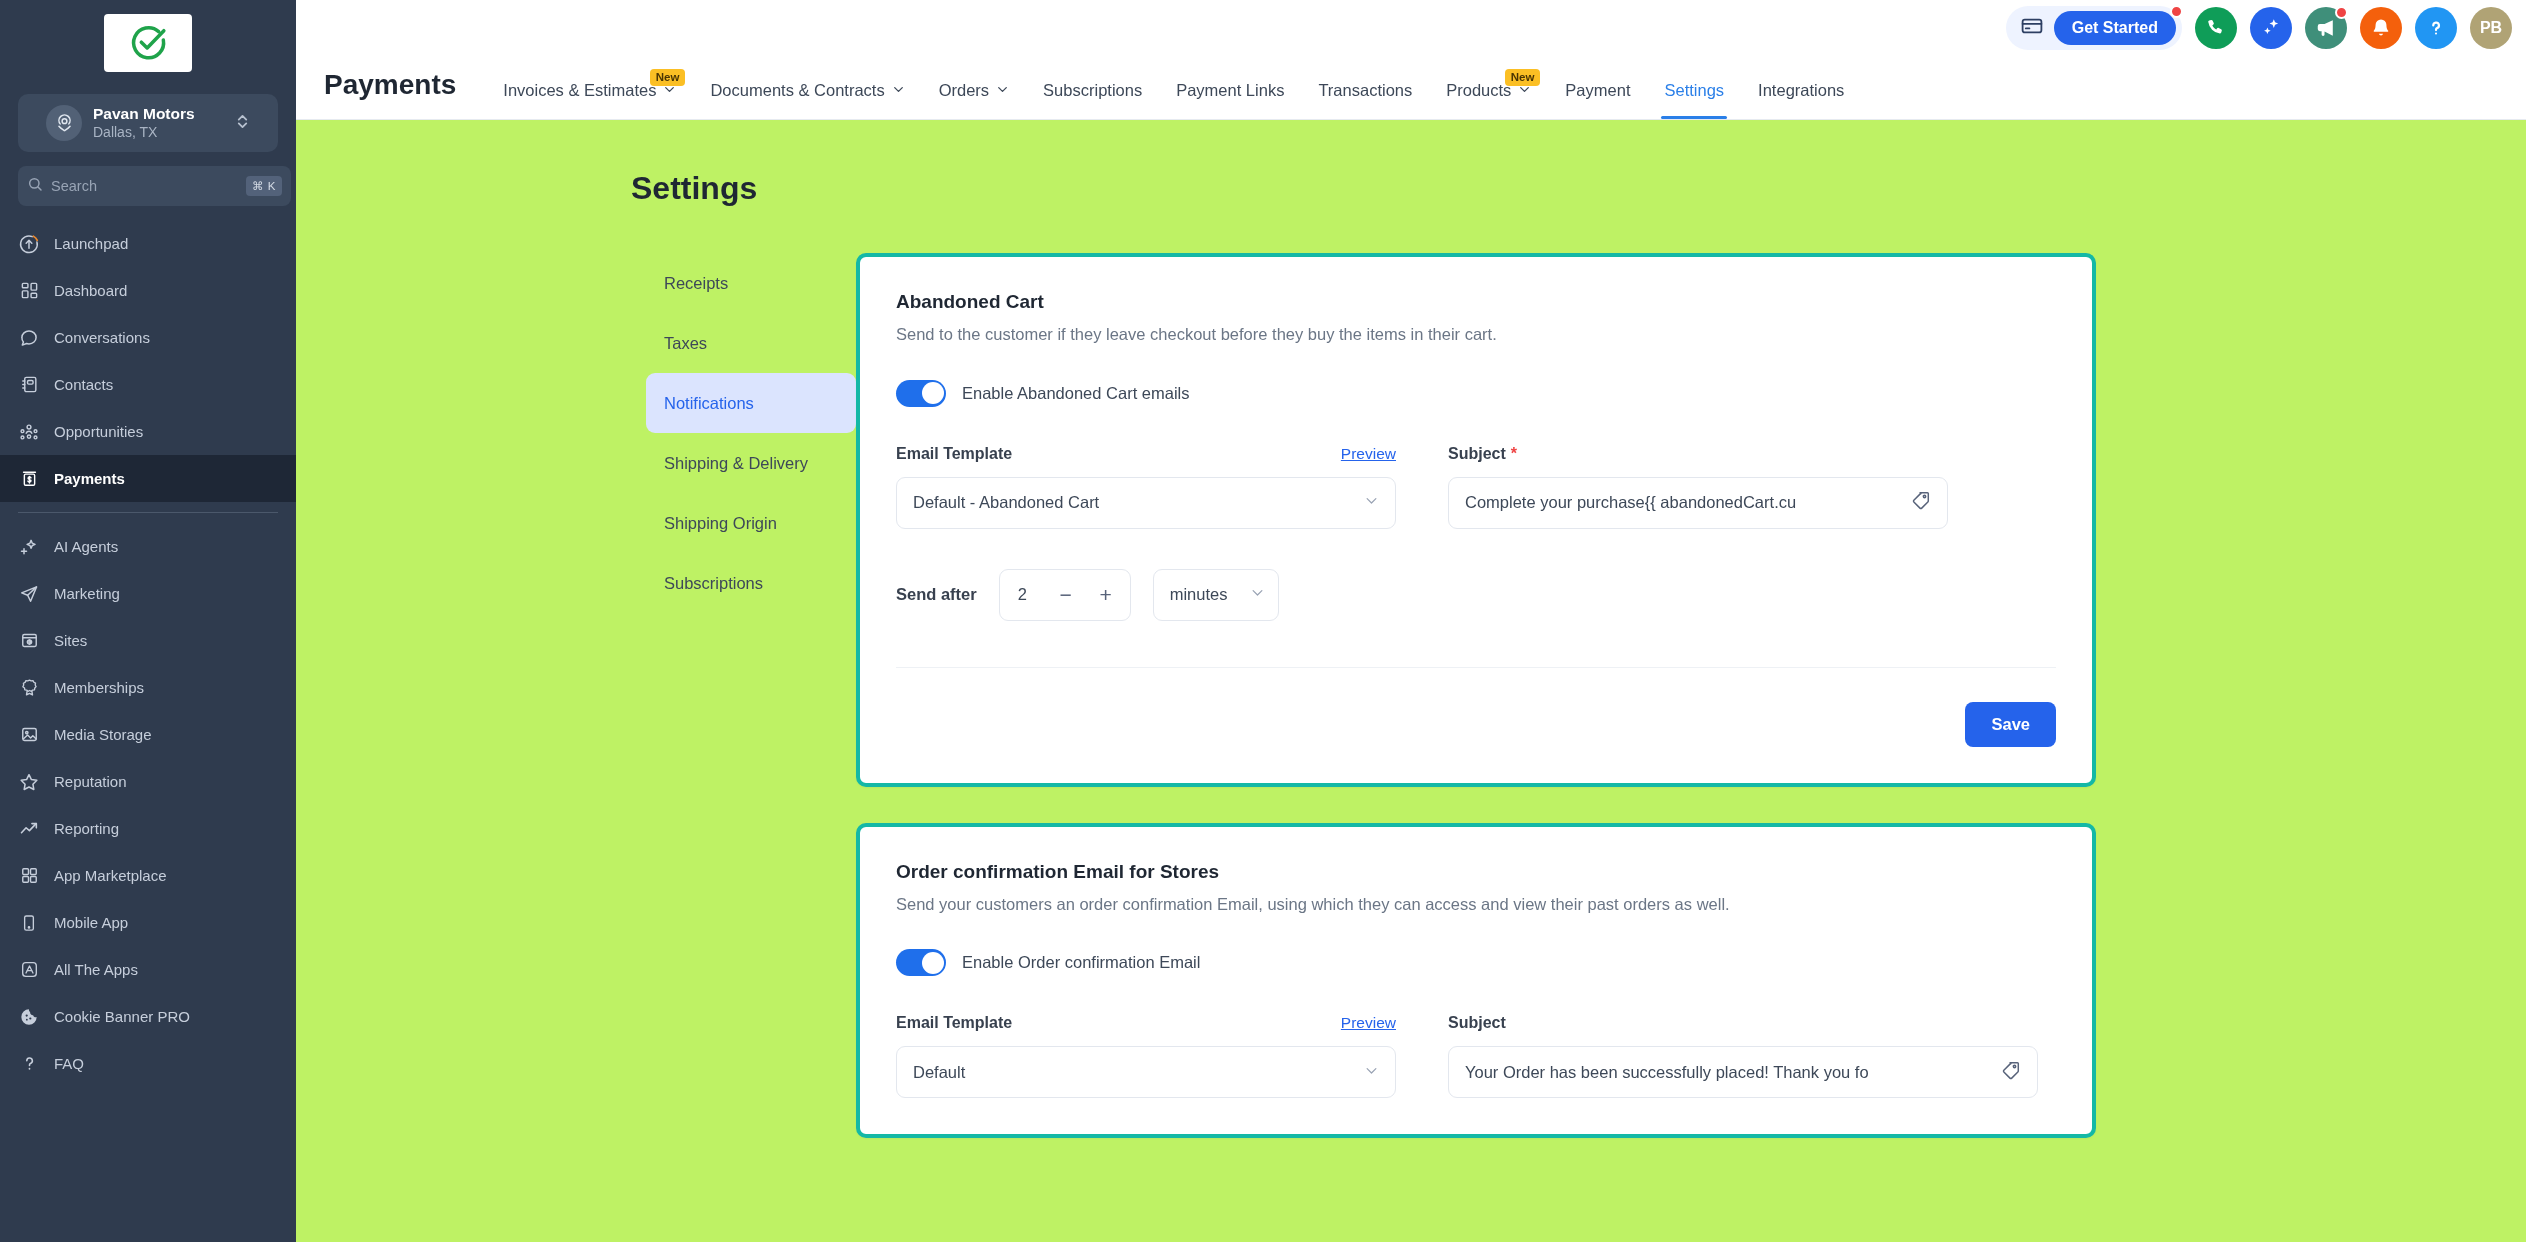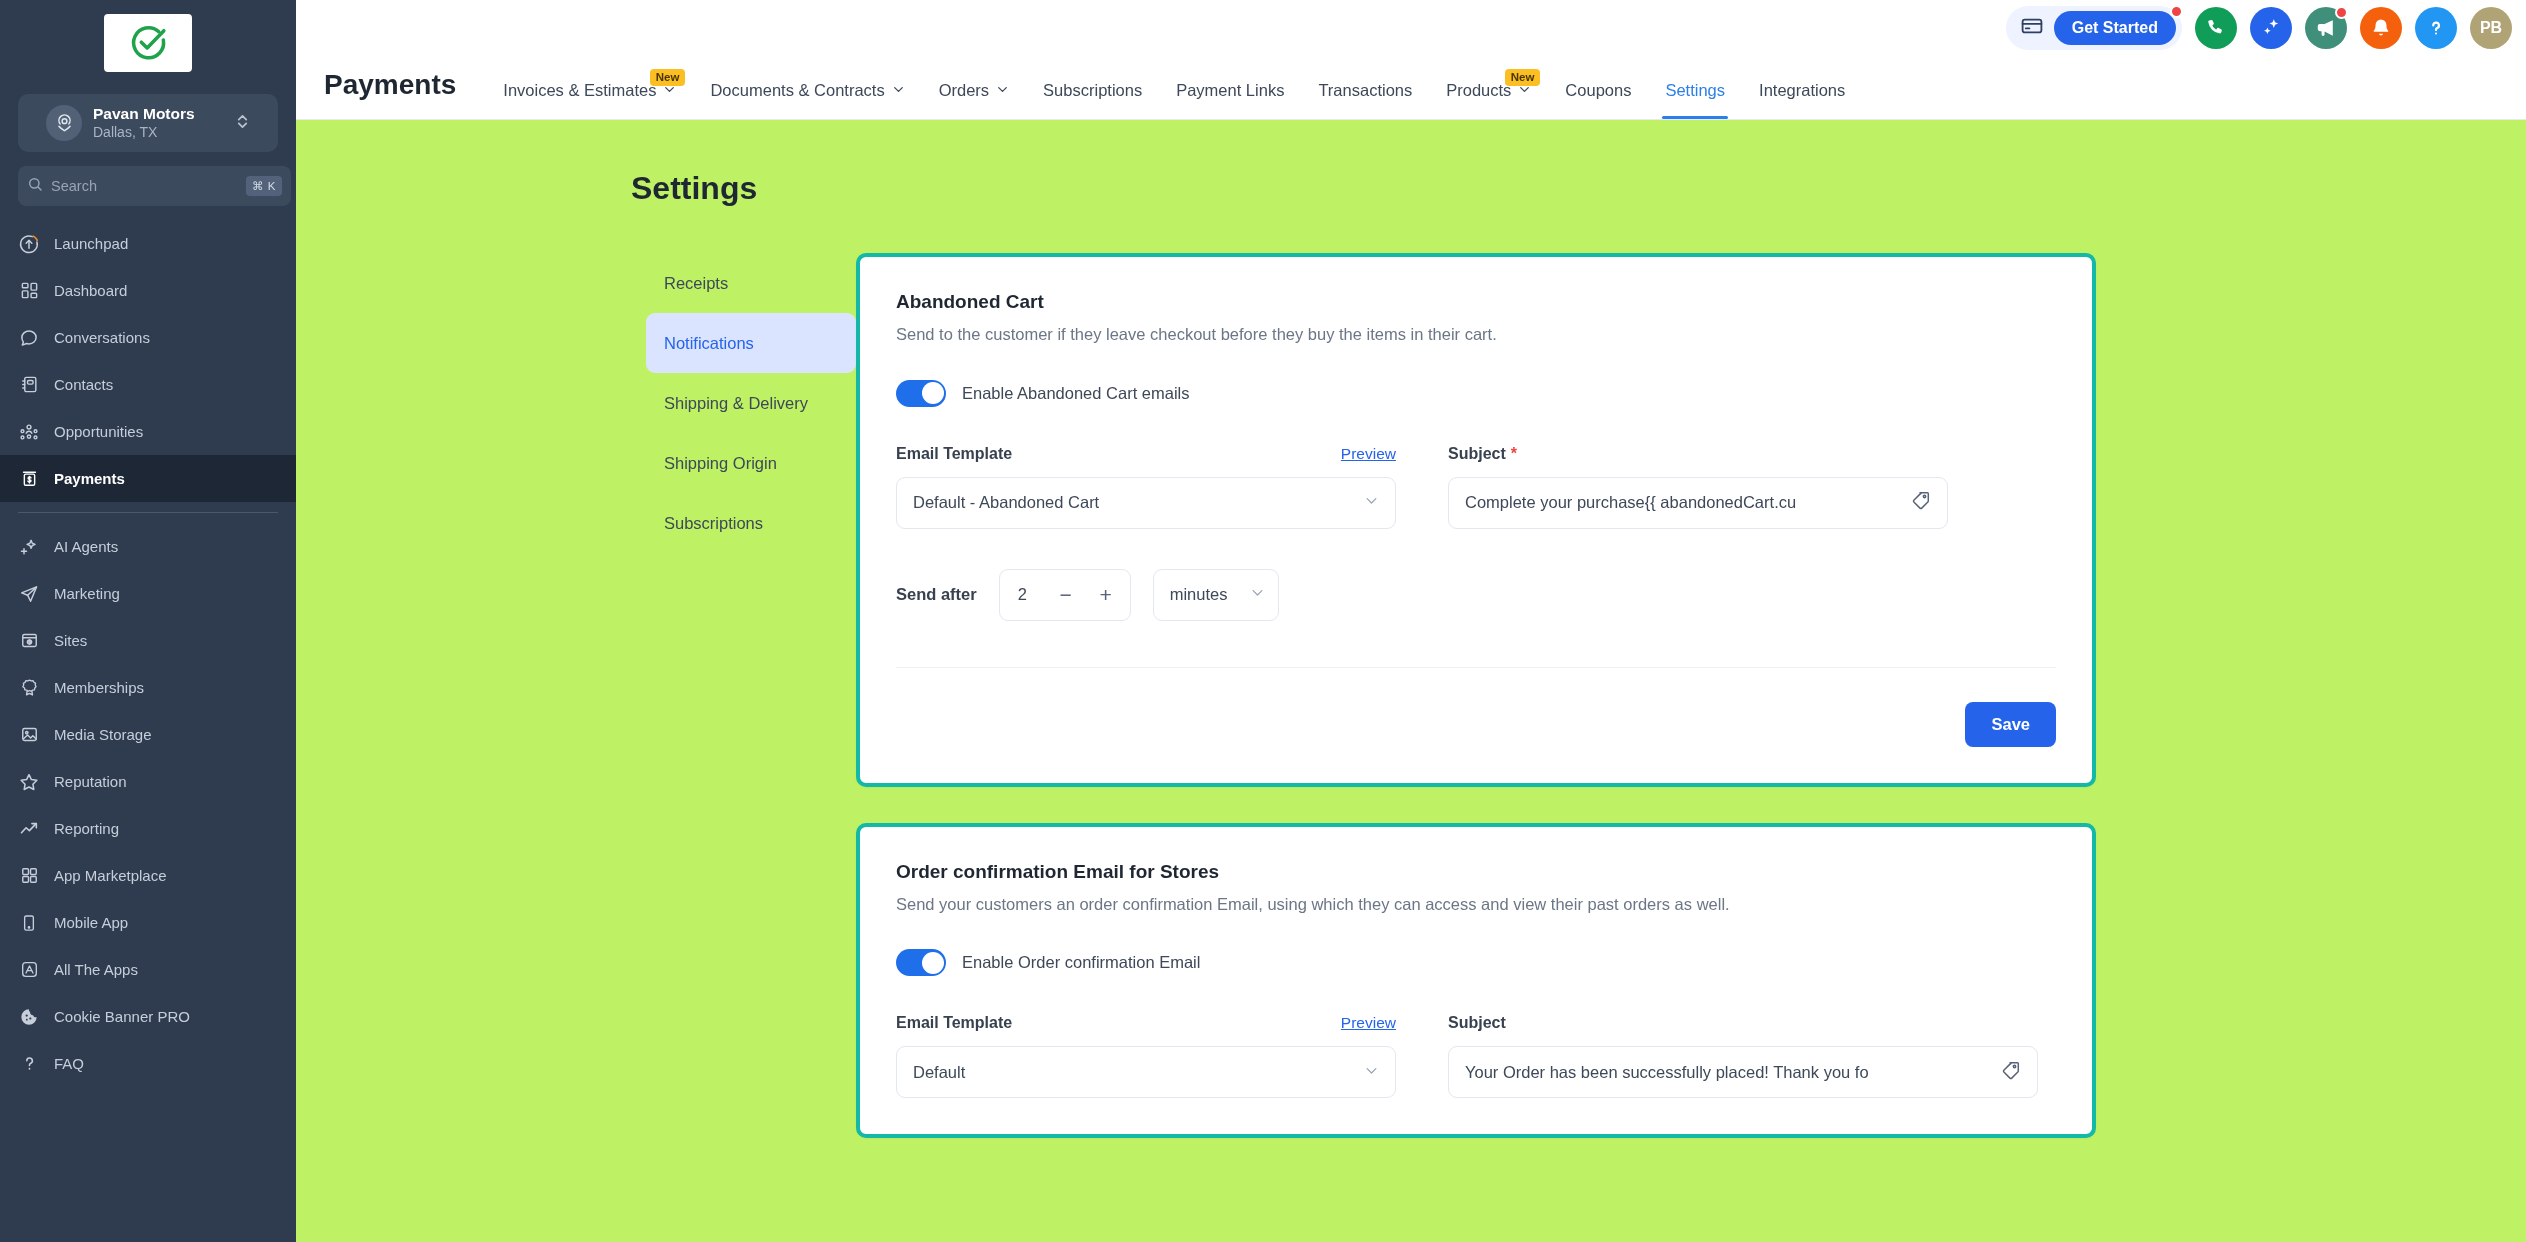--- a/index.html
+++ b/index.html
@@ -554,41 +554,44 @@
           <span>Products</span>
           <span>
             <svg width="13" height="13" viewBox="0 0 24 24" fill="none" stroke="currentColor" stroke-width="2.4" stroke-linecap="round" stroke-linejoin="round">
                 <polyline points="5 8.5 12 15.5 19 8.5"></polyline>
               </svg>
           </span>
           <span class="newbadge">New</span>
         </div>
 
         <div class="tab">
-          <span>Coupons</span>
+          <span>Payment</span>
         </div>
 
         <div class="tab active">
           <span>Settings</span>
         </div>
 
         <div class="tab">
           <span>Integrations</span>
         </div>
       </div>
     </div>
 
     <div class="content">
       <div class="page-title">Settings</div>
 
       <div class="cols">
 
         <div class="settings-nav">
           <div class="snav-item">
             <span>Receipts</span>
+          </div>
+          <div class="snav-item">
+            <span>Taxes</span>
           </div>
           <div class="snav-item active">
             <span>Notifications</span>
           </div>
           <div class="snav-item">
             <span>Shipping &amp; Delivery</span>
           </div>
           <div class="snav-item">
             <span>Shipping Origin</span>
           </div>

